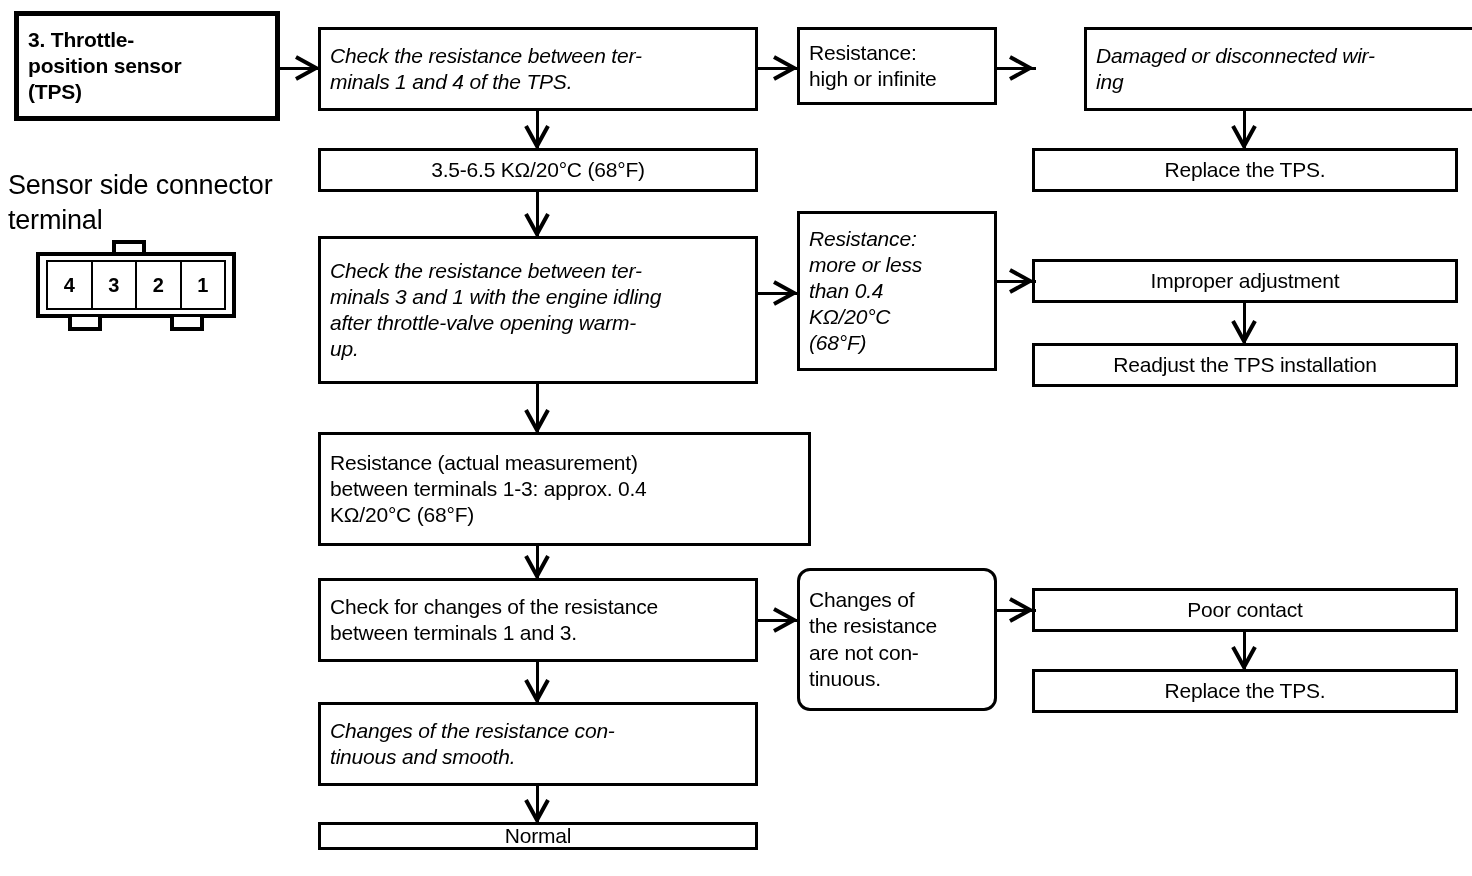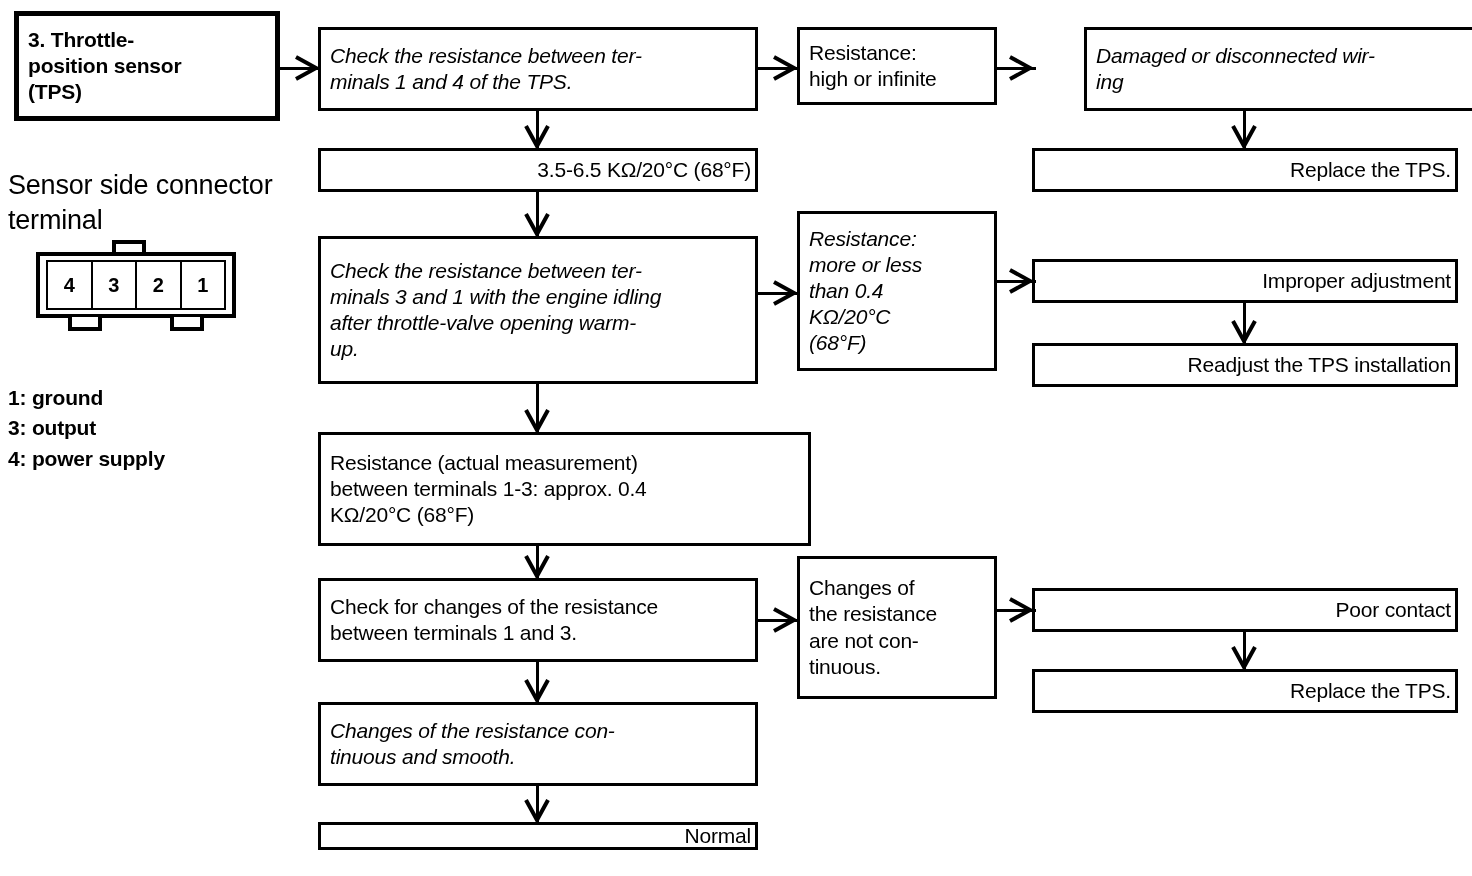--- a/index.html
+++ b/index.html
@@ -27,21 +27,21 @@
     font-size:21px;
     letter-spacing:-0.2px;
   }
   .node.thick{border-width:5px;}
   .node .txt{
     display:block;
     padding:0 9px;
     white-space:pre-line;
   }
   .node.center{align-items:stretch;}
-  .node.center .txt{text-align:right;padding:0 4px;}
+  .node.center .txt{text-align:center;padding:0 4px;}
   .node.just .txt{text-align:justify;text-align-last:left;font-style:italic;}
   .node.bold{font-weight:bold;}
 
   
   .line{position:absolute;background:#000;}
   .vline{width:3px;}
   .hline{height:3px;}
 
   
   .arrow{position:absolute;}
@@ -120,25 +120,20 @@
     <div class="conn-inner" style="left:26px;top:20px;width:180px;height:50px;">
       <div class="conn-cell">4</div>
       <div class="conn-cell">3</div>
       <div class="conn-cell">2</div>
       <div class="conn-cell">1</div>
     </div>
     <div class="conn-tab bot" style="left:48px;top:77px;width:34px;height:14px;"></div>
     <div class="conn-tab bot" style="left:150px;top:77px;width:34px;height:14px;"></div>
   </div>
 
-  <div class="legend" style="left:8px;top:383px;">
-    <div>1: ground</div>
-    <div>3: output</div>
-    <div>4: power supply</div>
-  </div>
 
   <div class="node just" style="left:318px;top:27px;width:440px;height:84px;">
     <span class="txt">Check the resistance between ter-
 minals 1 and 4 of the TPS.</span>
   </div>
 
   <div class="node center" style="left:318px;top:148px;width:440px;height:44px;">
     <span class="txt">3.5-6.5 KΩ/20°C (68°F)</span>
   </div>
 
@@ -175,21 +170,21 @@
   </div>
 
   <div class="node just" style="left:797px;top:211px;width:200px;height:160px;">
     <span class="txt">Resistance:
 more  or  less
 than 0.4
 KΩ/20°C
 (68°F)</span>
   </div>
 
-  <div class="node" style="left:797px;top:556px;width:200px;height:143px;">
+  <div class="node" style="left:797px;top:568px;width:200px;height:143px;border-radius:13px;">
     <span class="txt">Changes of
 the resistance
 are not con-
 tinuous.</span>
   </div>
 
   <div class="node just" style="left:1084px;top:27px;width:426px;height:84px;">
     <span class="txt">Damaged or disconnected wir-
 ing</span>
   </div>

